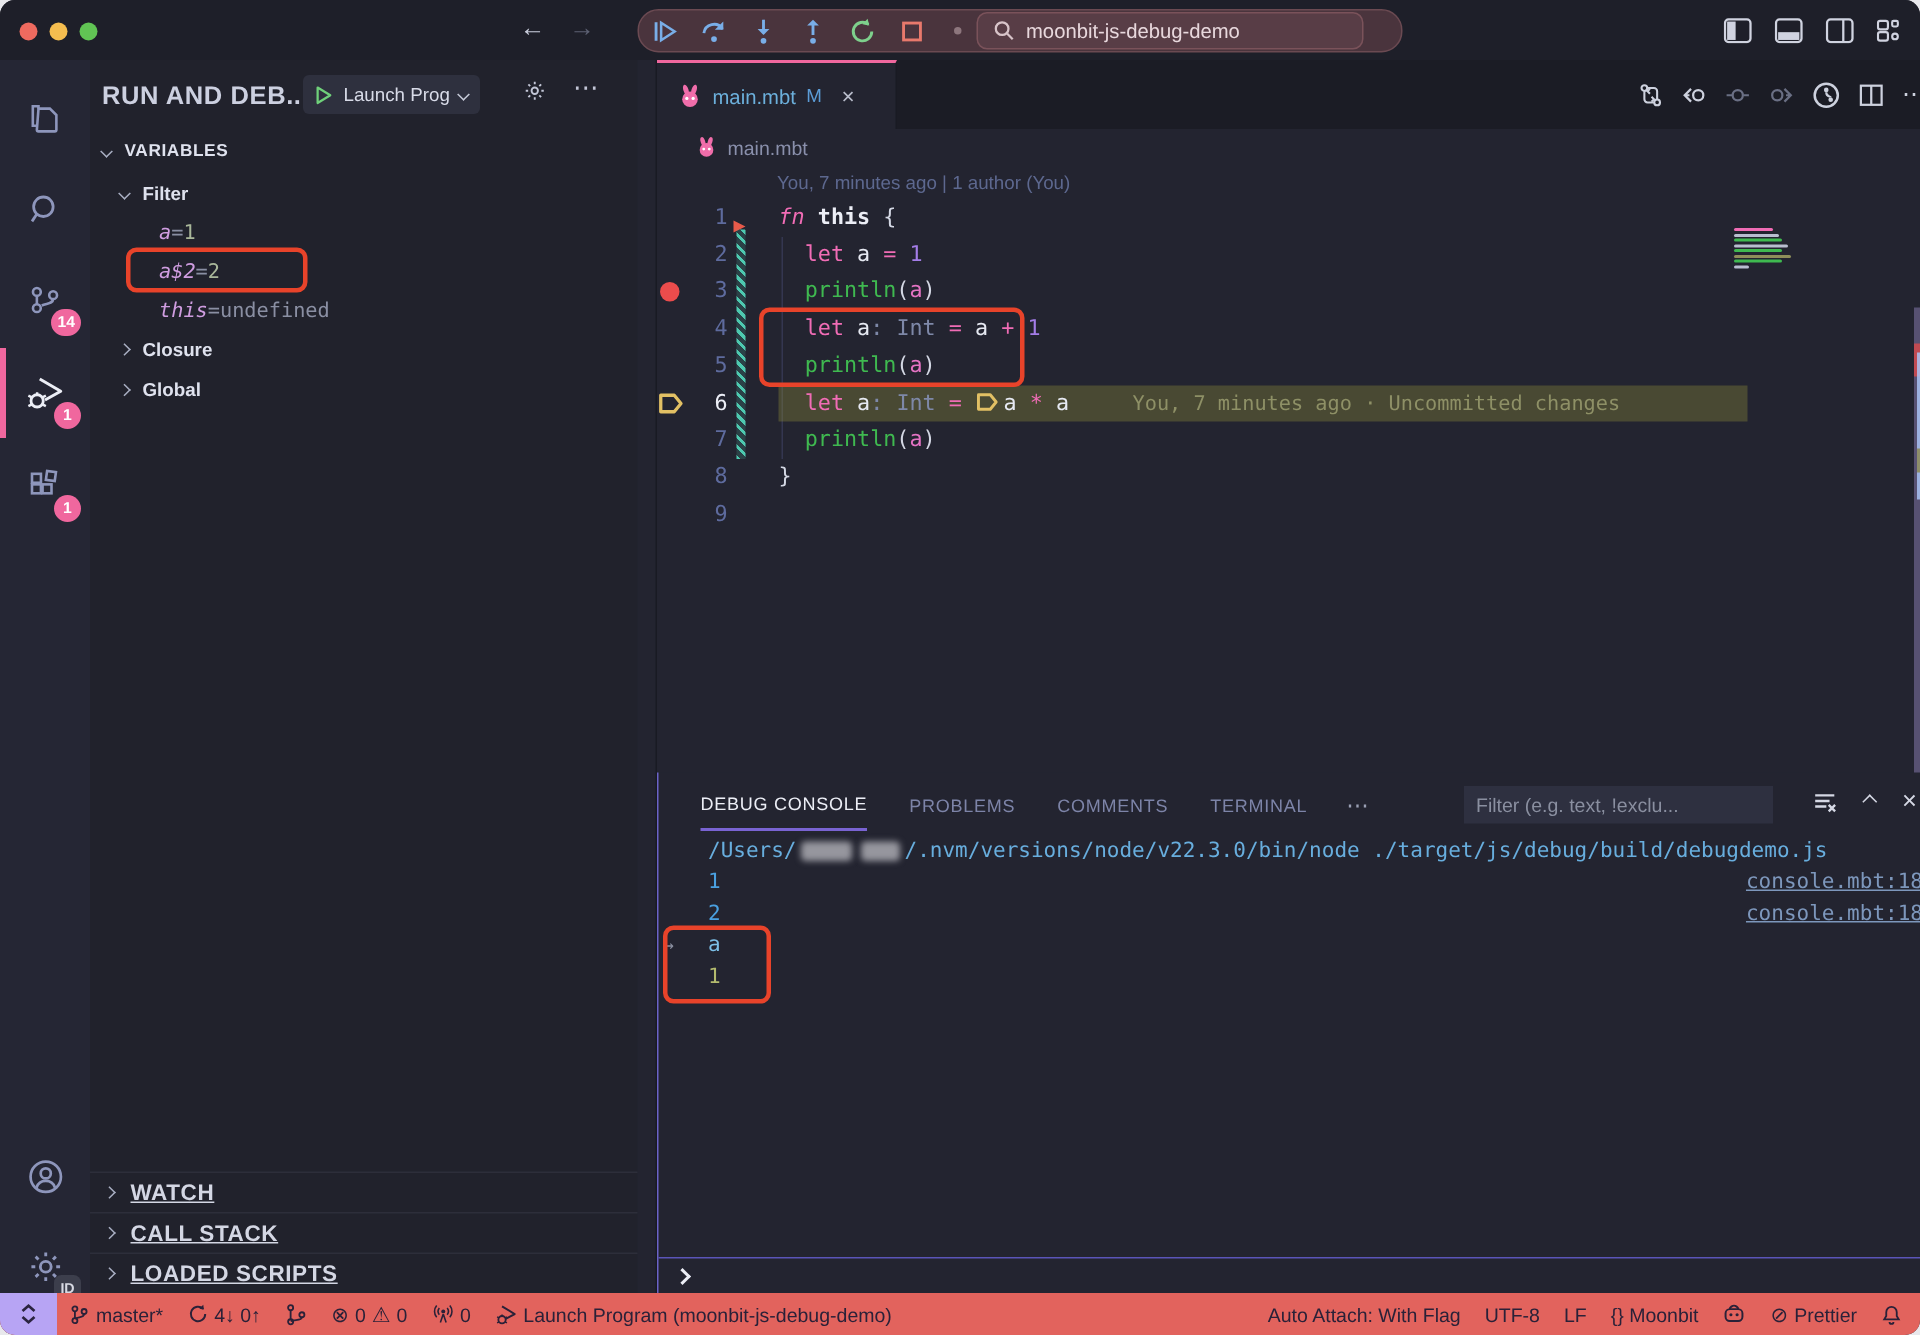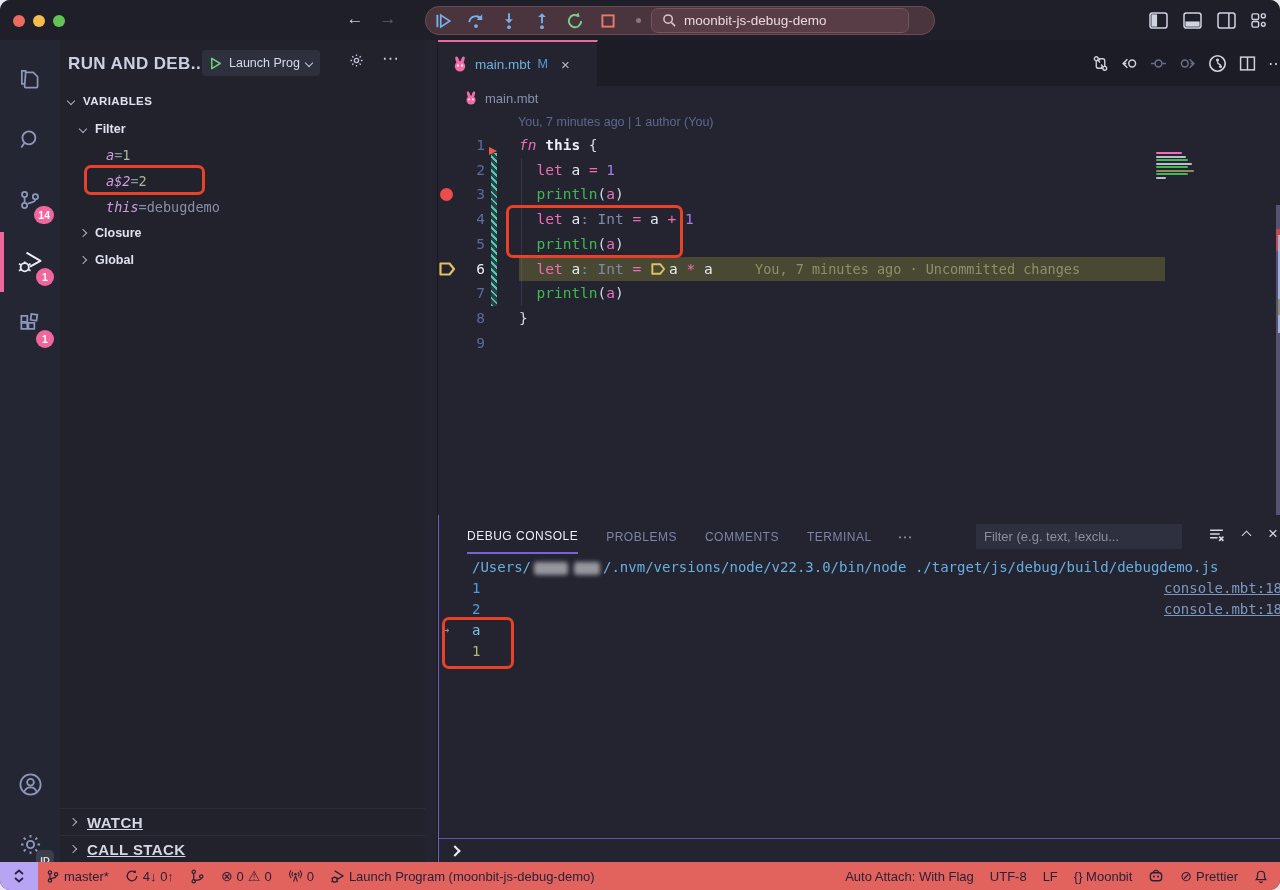--- a/index.html
+++ b/index.html
@@ -313,39 +313,43 @@
         <span class="var-val">1</span>
     </div>
     <div class="tree-row var-row" style="top:128px; padding-left:46px;">
       <span class="var-name">a$2</span>
         <span class="var-eq"> = </span>
         <span class="var-val">2</span>
     </div>
     <div class="tree-row var-row" style="top:154px; padding-left:46px;">
       <span class="var-name">this</span>
         <span class="var-eq"> = </span>
-        <span class="var-val undef">debugdemo</span>
+        <span class="var-val undef">undefined</span>
     </div>
     <div class="tree-row" style="top:180px;">
       <span class="chev right" style="margin-left:20px; margin-right:9px;"></span>
       <span class="tree-label">Closure</span>
     </div>
     <div class="tree-row" style="top:207px;">
       <span class="chev right" style="margin-left:20px; margin-right:9px;"></span>
       <span class="tree-label">Global</span>
     </div>
 
     <div class="bottom-sections">
       <div class="bot-row">
         <span class="chev right"></span>
         <span class="bot-label">WATCH</span>
       </div>
       <div class="bot-row">
         <span class="chev right"></span>
         <span class="bot-label">CALL STACK</span>
+      </div>
+      <div class="bot-row">
+        <span class="chev right"></span>
+        <span class="bot-label">LOADED SCRIPTS</span>
       </div>
     </div>
   </aside>
 
   <section class="main">
     <div class="tabstrip">
       <div class="tab">
         <svg width="16" height="16" viewBox="0 0 16 16">
             <g fill="#f06daa">
               <ellipse cx="5.3" cy="4" rx="1.7" ry="3.7" transform="rotate(-18 5.3 4)"></ellipse>

